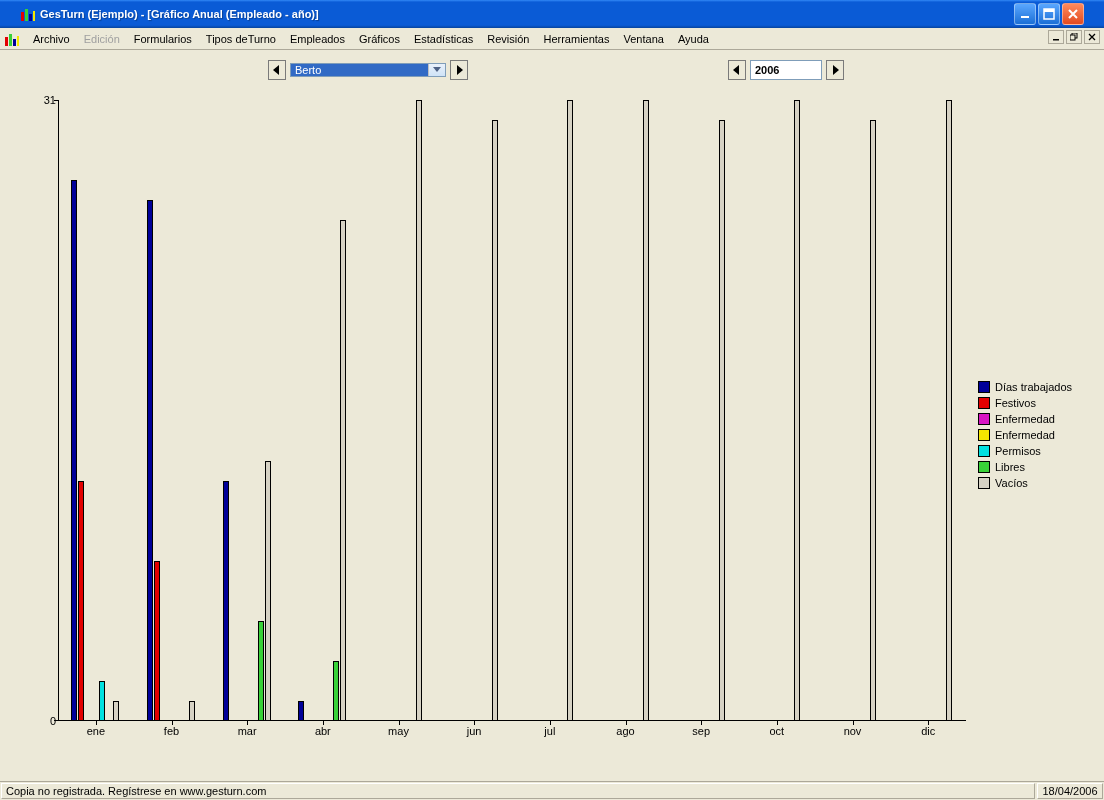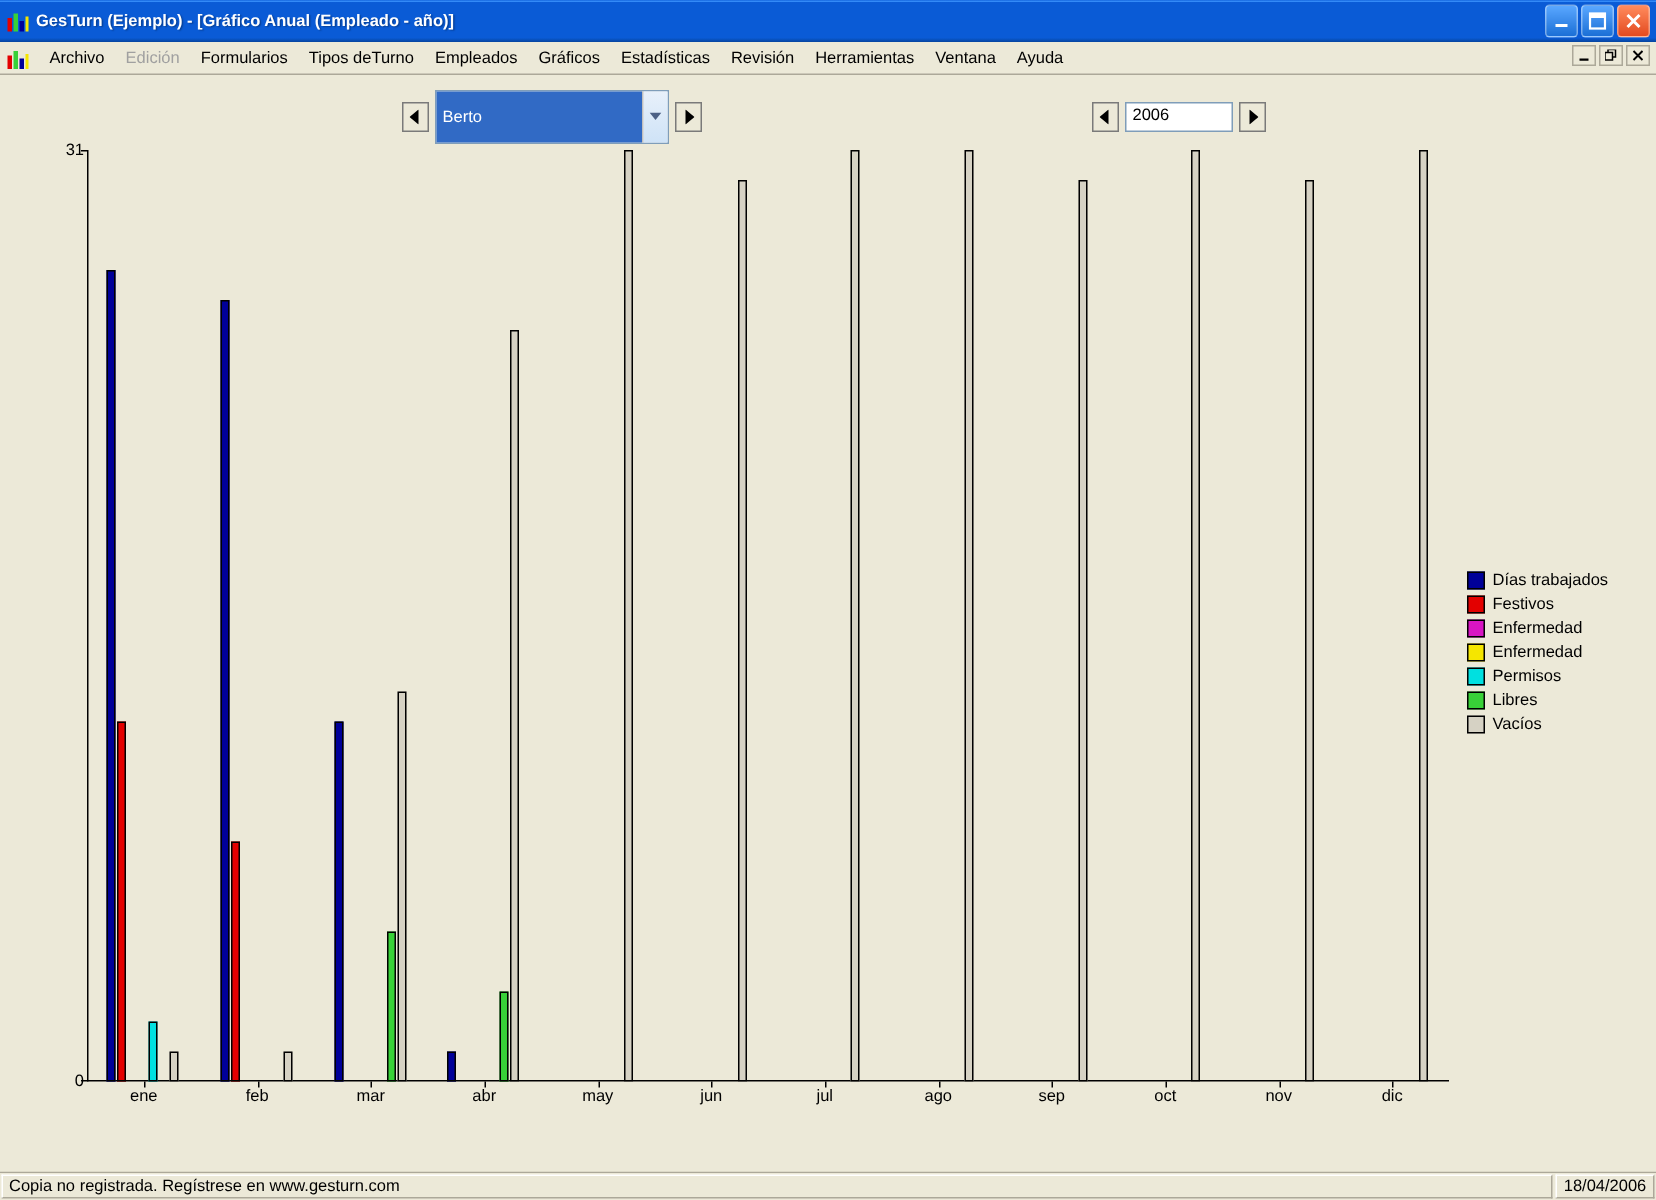--- a/index.html
+++ b/index.html
@@ -1,19 +1,19 @@
 <!DOCTYPE html>
 <html><head>
 <meta charset="utf-8">
 <style>
   * { box-sizing: border-box; margin: 0; padding: 0; }
   body { font-family: Tahoma, sans-serif; font-size: 11px; background: #ece9d8; width: 1104px; height: 800px; overflow: hidden; }
 
   
-  .titlebar { height: 28px; background: linear-gradient(to bottom,#3a6ea5 0%,#0a246a 8%,#3a6ea5 50%,#0a246a 100%); background: linear-gradient(to bottom,#0a5bd6 0%,#3d95ff 3%,#0a5bd6 6%,#0a5bd6 90%,#06449e 100%); display:flex; align-items:center; color:#fff; font-weight:bold; padding:0 4px; }
+  .titlebar { height: 28px; background: linear-gradient(to bottom,#3a6ea5 0%,#0a246a 8%,#3a6ea5 50%,#0a246a 100%); background: linear-gradient(to bottom,#0a5bd6 0%,#3d95ff 3%,#0a5bd6 6%,#0a5bd6 90%,#06449e 100%); display:flex; align-items:center; color:#fff; font-weight:bold; padding:0 20px; }
   .titlebar-icon { width:16px; height:16px; margin-right:4px; display:inline-block; }
   .titlebar-icon svg { width:16px; height:16px; }
   .titlebar-text { flex:1; text-shadow:1px 1px 1px rgba(0,0,0,.3); }
   .win-btns { display:flex; gap:2px; }
   .win-btn { width:22px; height:22px; border-radius:3px; display:flex; align-items:center; justify-content:center; font-weight:bold; color:#fff; border:1px solid rgba(255,255,255,.4); cursor:default;}
   .win-btn.min,.win-btn.max { background:linear-gradient(to bottom,#5aa7ff,#1b6fd6); }
   .win-btn.close { background:linear-gradient(to bottom,#ff8a5c,#e34b20); }
   .win-btn svg { width:12px; height:12px; }
 
   
@@ -26,24 +26,24 @@
   .mdi-btn svg { width:8px;height:8px;}
 
   
   .work { height: calc(800px - 28px - 22px - 19px); background:#ece9d8; position:relative; }
   .nav-row { position:absolute; top:10px; left:0; right:0; display:flex; align-items:center; }
   .nav-group { display:flex; align-items:center; gap:4px; }
   .nav-left-group { margin-left:268px; }
   .nav-right-group { margin-left:auto; margin-right:260px; }
   .arrow-btn { width:18px; height:20px; border:1px solid #7a7a7a; background:#ece9d8; display:flex; align-items:center; justify-content:center; cursor:default;}
   .arrow-btn svg { width:8px; height:10px; }
-  .emp-select { width:156px; height:36px; border:1px solid #7f9db9; background:#fff; display:flex; align-items:center; padding:0; }
+  .emp-select { width:156px; height:14px; border:1px solid #7f9db9; background:#fff; display:flex; align-items:center; padding:0; }
   .emp-select .sel-text { flex:1; background:#316ac5; color:#fff; padding:2px 4px; height:100%; display:flex; align-items:center;}
   .emp-select .dd { width:17px; height:100%; border-left:1px solid #c0c0c0; background:linear-gradient(to bottom,#e8f0fa,#cfe3f7); display:flex; align-items:center; justify-content:center;}
-  .year-box { width:72px; height:20px; border:1px solid #7f9db9; background:#fff; padding:2px 4px; display:flex; }
+  .year-box { width:72px; height:20px; border:1px solid #7f9db9; background:#fff; padding:2px 4px; display:flex; align-items:center;font-weight:bold;}
 
   .chart-canvas { position:absolute; top:50px; bottom:12px; left:8px; right:8px; }
   .plot { position:absolute; top:0; bottom:48px; left:50px; right:130px; }
   .axis-y { position:absolute; left:0; top:0; bottom:0; width:1px; background:#000;}
   .axis-x { position:absolute; left:0; right:0; bottom:0; height:1px; background:#000;}
   .ytick { position:absolute; right:calc(100% + 2px); font-size:11px; transform:translateY(-50%); }
   .ytick.top { top:0; }
   .ytick.bot { bottom:-6px; transform:none; }
   .ytm { position:absolute; left:-4px; width:4px; height:1px; background:#000;}
   .xlabel { position:absolute; top:100%; transform:translateX(-50%); margin-top:4px; font-size:11px;}

